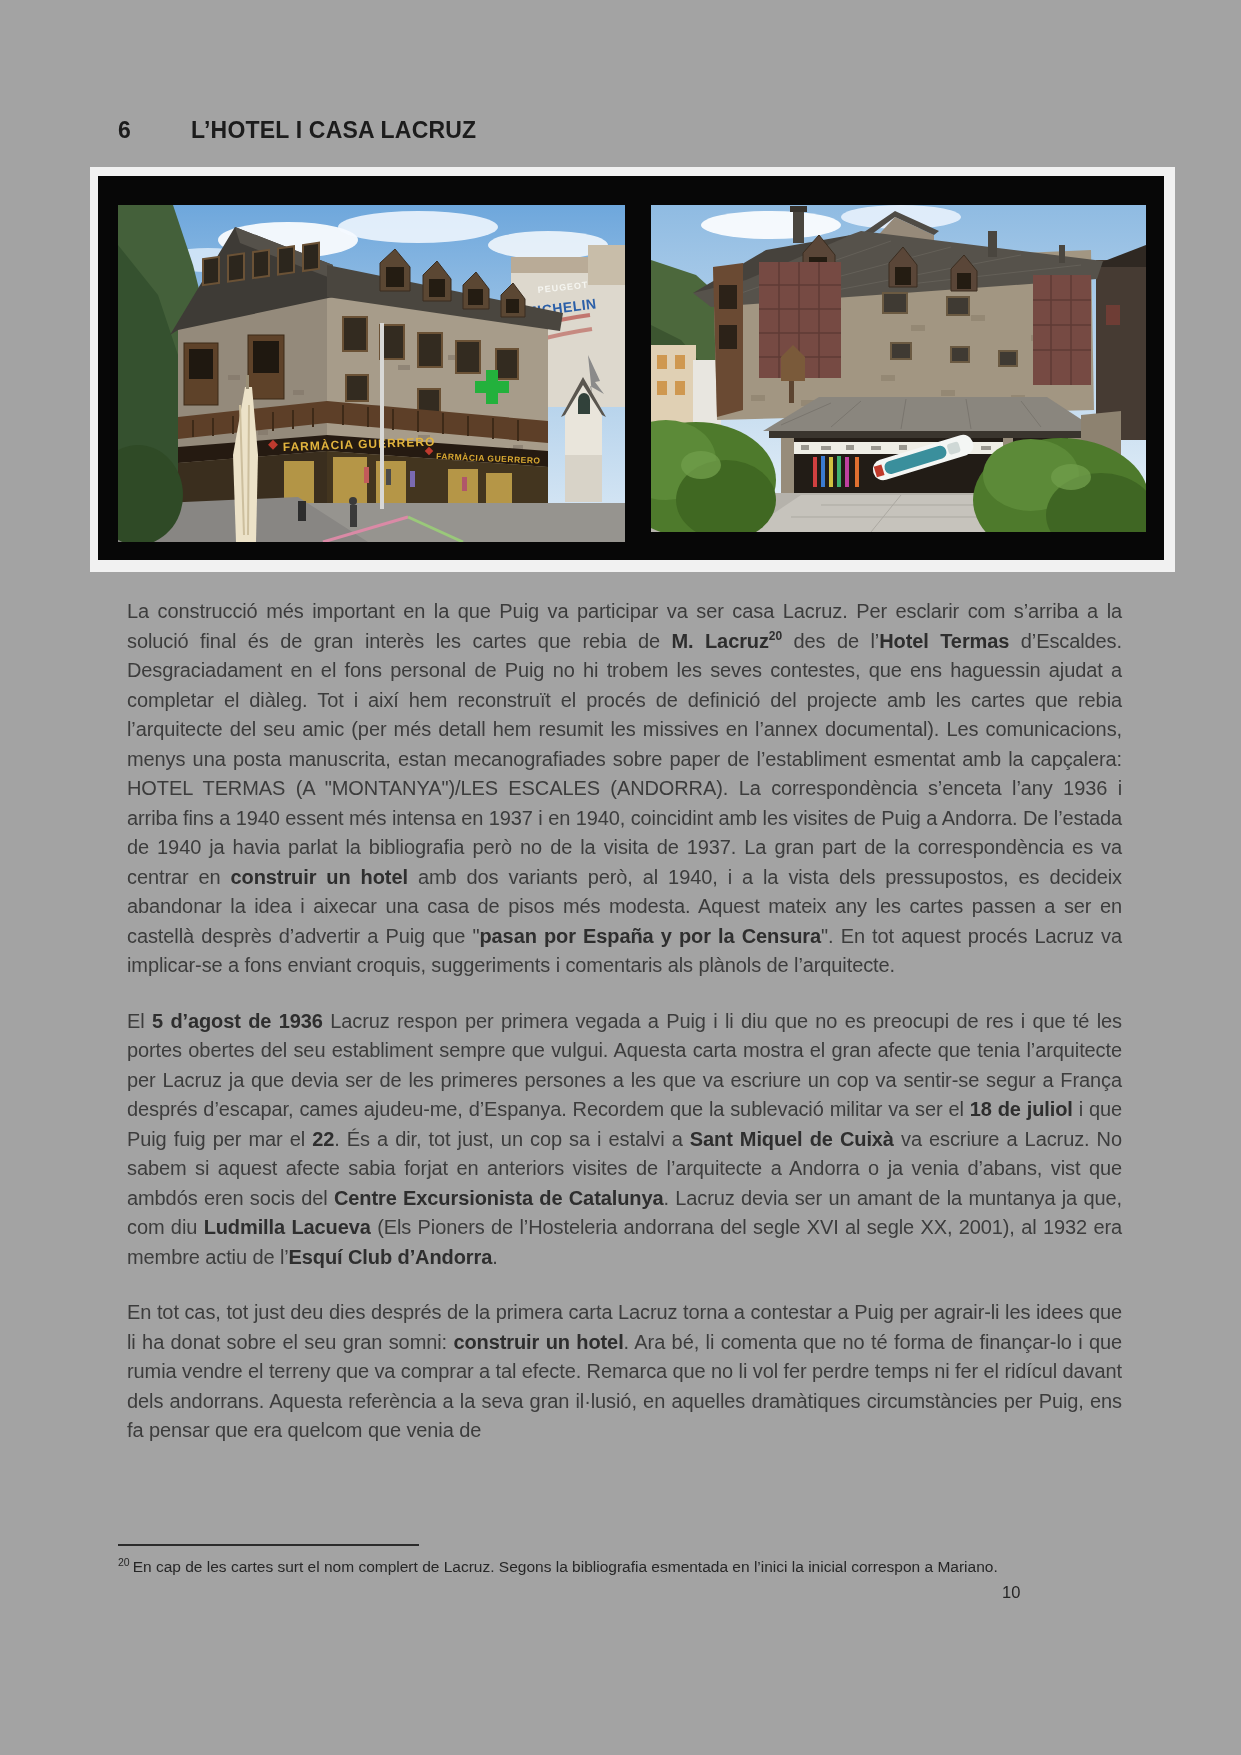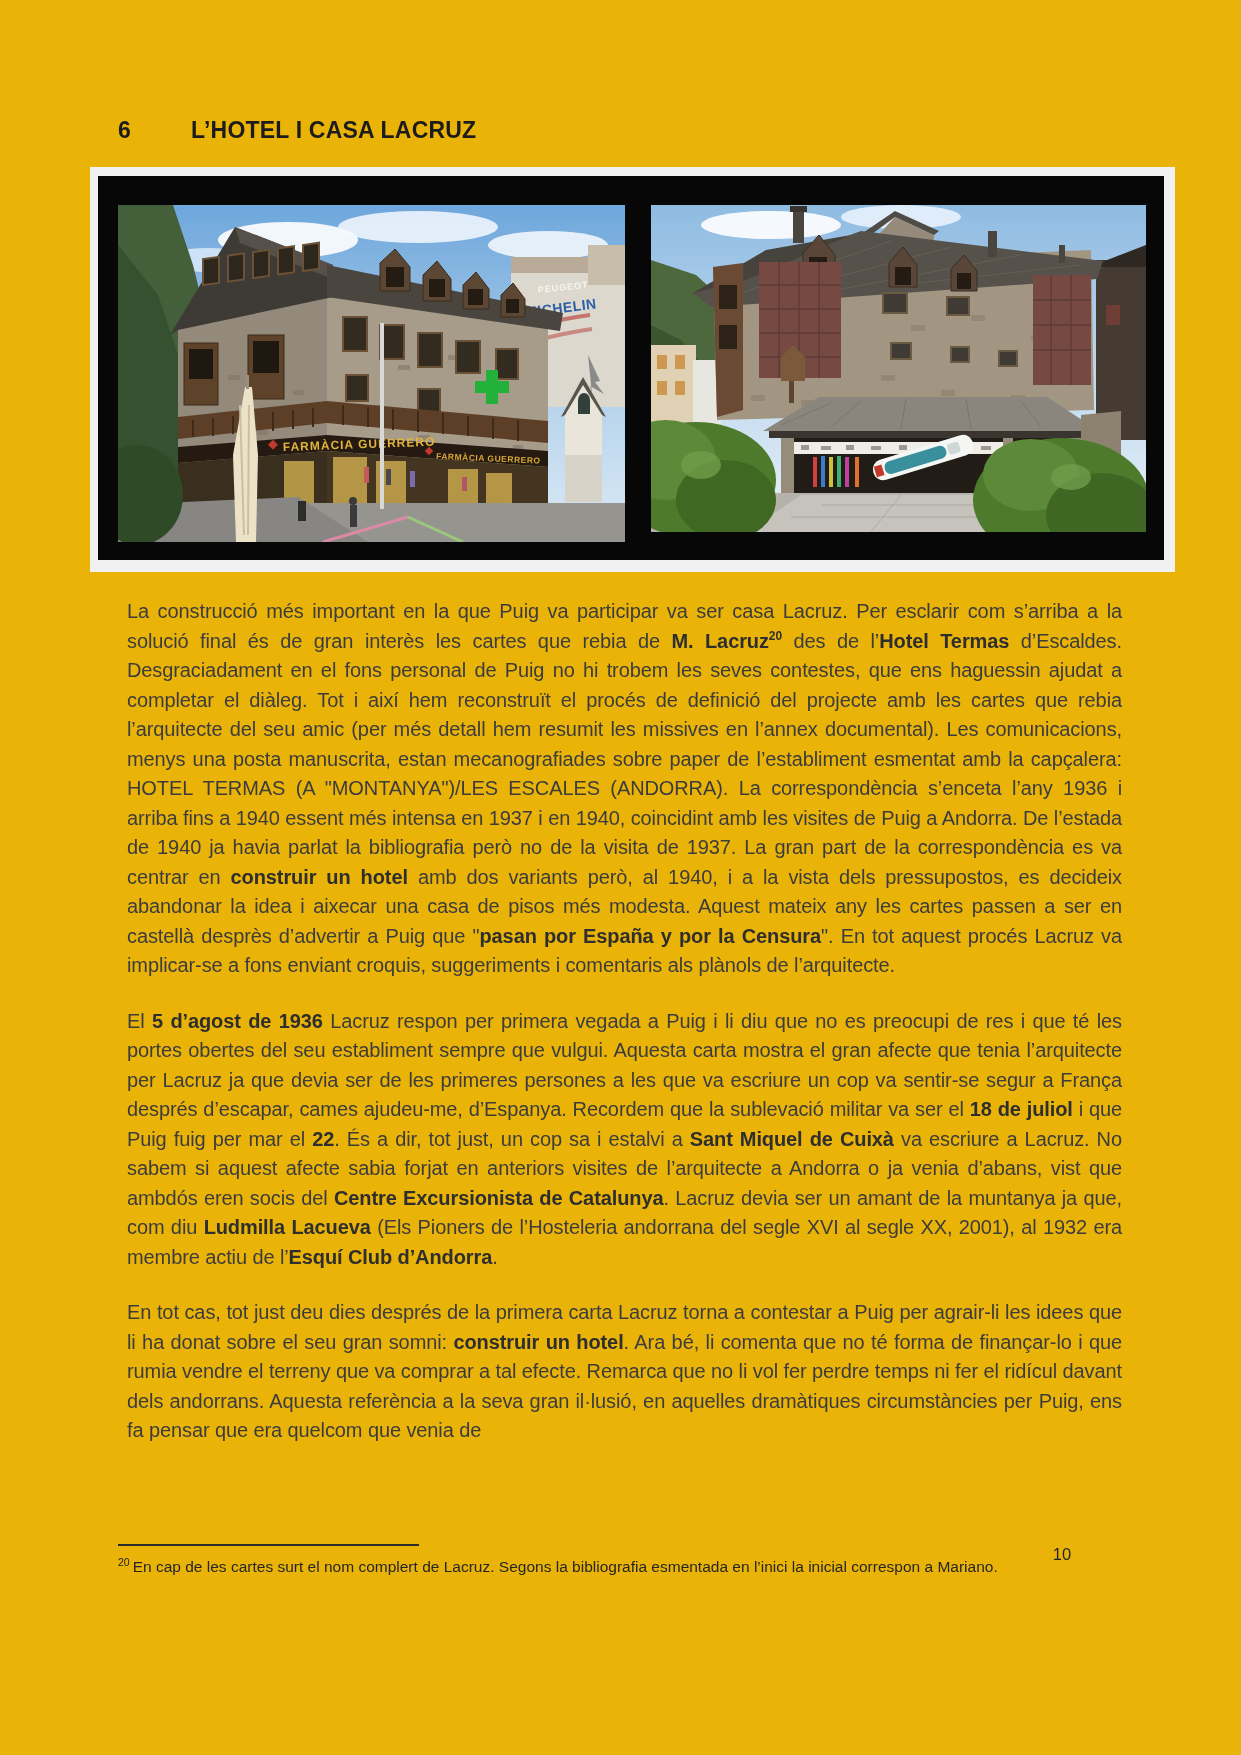--- a/index.html
+++ b/index.html
@@ -1,17 +1,17 @@
 <!DOCTYPE html>
 <html><head>
 <meta charset="utf-8">
 <style>
   html,body{margin:0;padding:0;background:#ffffff;}
   .page{
-    position:relative;width:1241px;height:1755px;background:#eab308;overflow:hidden;
+    position:relative;width:1241px;height:1755px;background:#a3a3a3;overflow:hidden;
     font-family:"Liberation Sans","DejaVu Sans",sans-serif;color:#3c3c3c;
   }
   .heading{
     position:absolute;left:118px;top:117px;margin:0;
     font-size:23px;font-weight:700;color:#1c1c1c;letter-spacing:.2px;
   }
   .heading .num{display:inline-block;width:73px;}
   .figure-band{
     position:absolute;left:90px;top:167px;width:1085px;height:405px;background:#f1f1f1;
   }
@@ -30,21 +30,21 @@
   .article .sup{font-size:12px;vertical-align:super;line-height:0;}
   .footnote-rule{
     position:absolute;left:118px;top:1544px;width:301px;height:0;border-top:2px solid #2b2b2b;
   }
   .footnote{
     position:absolute;left:118px;top:1556px;width:1004px;
     font-size:15.5px;line-height:21px;color:#262626;letter-spacing:0;
   }
   .footnote .fn-sup{font-size:10.5px;vertical-align:super;line-height:0;margin-right:3px;}
   .page-number{
-    position:absolute;left:1002px;top:1545px;width:120px;text-align:center;
+    position:absolute;left:1002px;top:1583px;width:120px;text-align:left;
     font-size:16.5px;color:#262626;
   }
 </style>
 </head>
 <body>
 
 <div class="page">
 
   <h1 class="heading">
     <span class="num">6</span><span>L’HOTEL I CASA LACRUZ</span>

